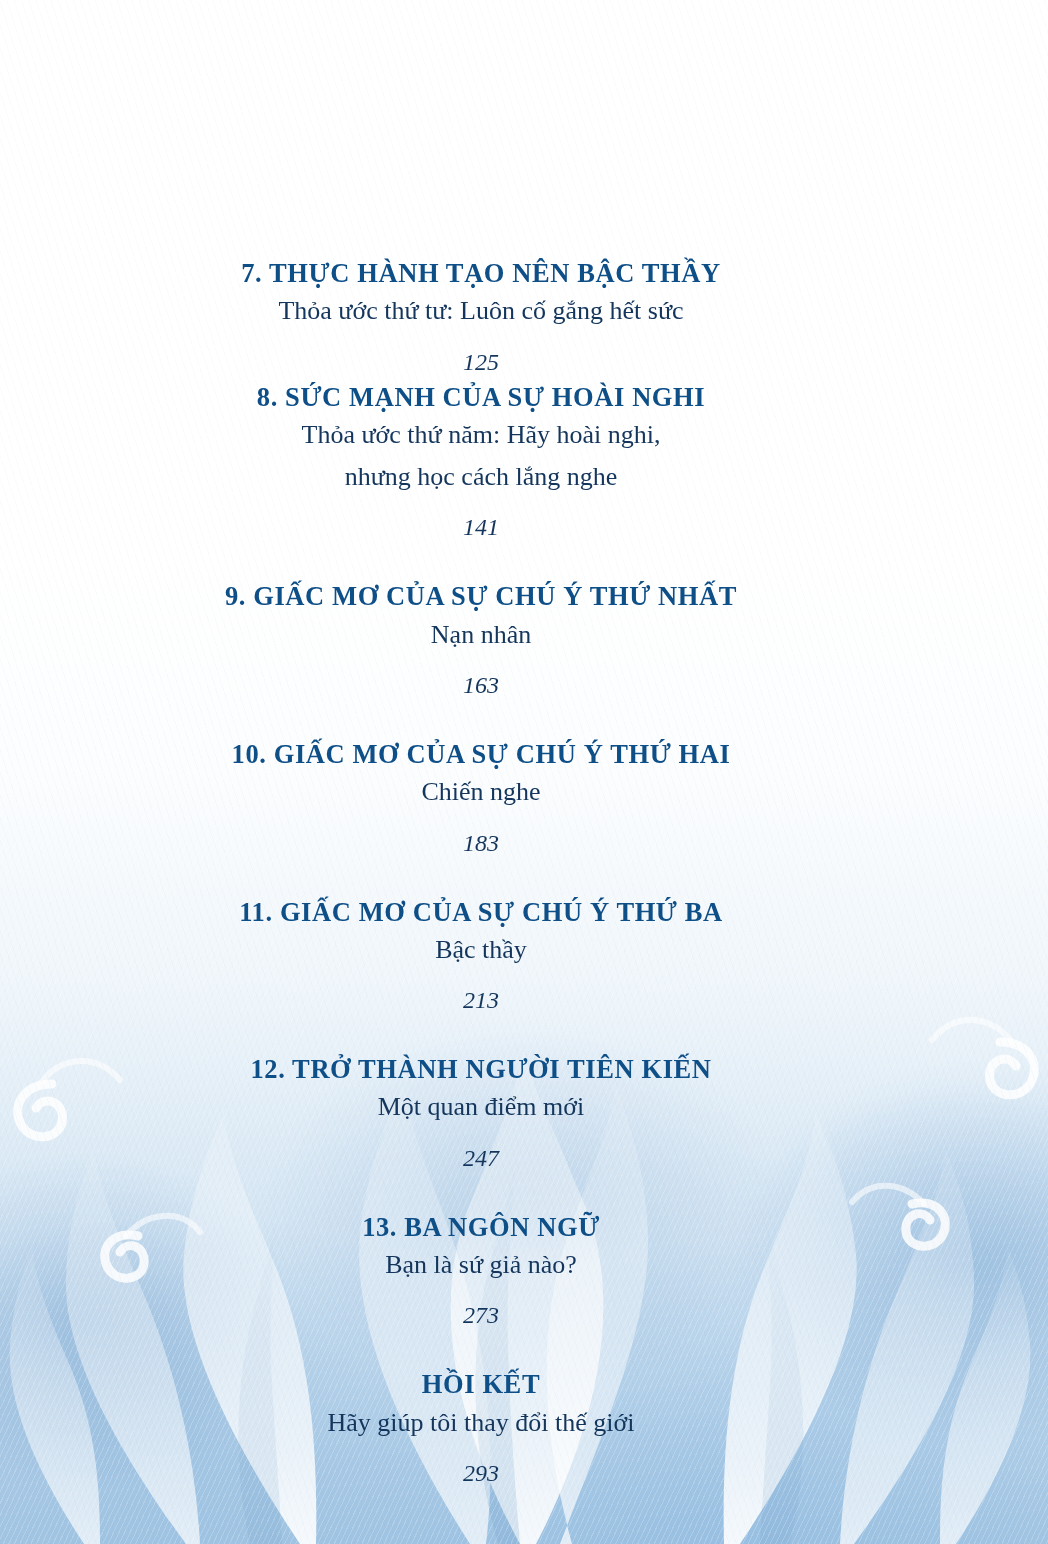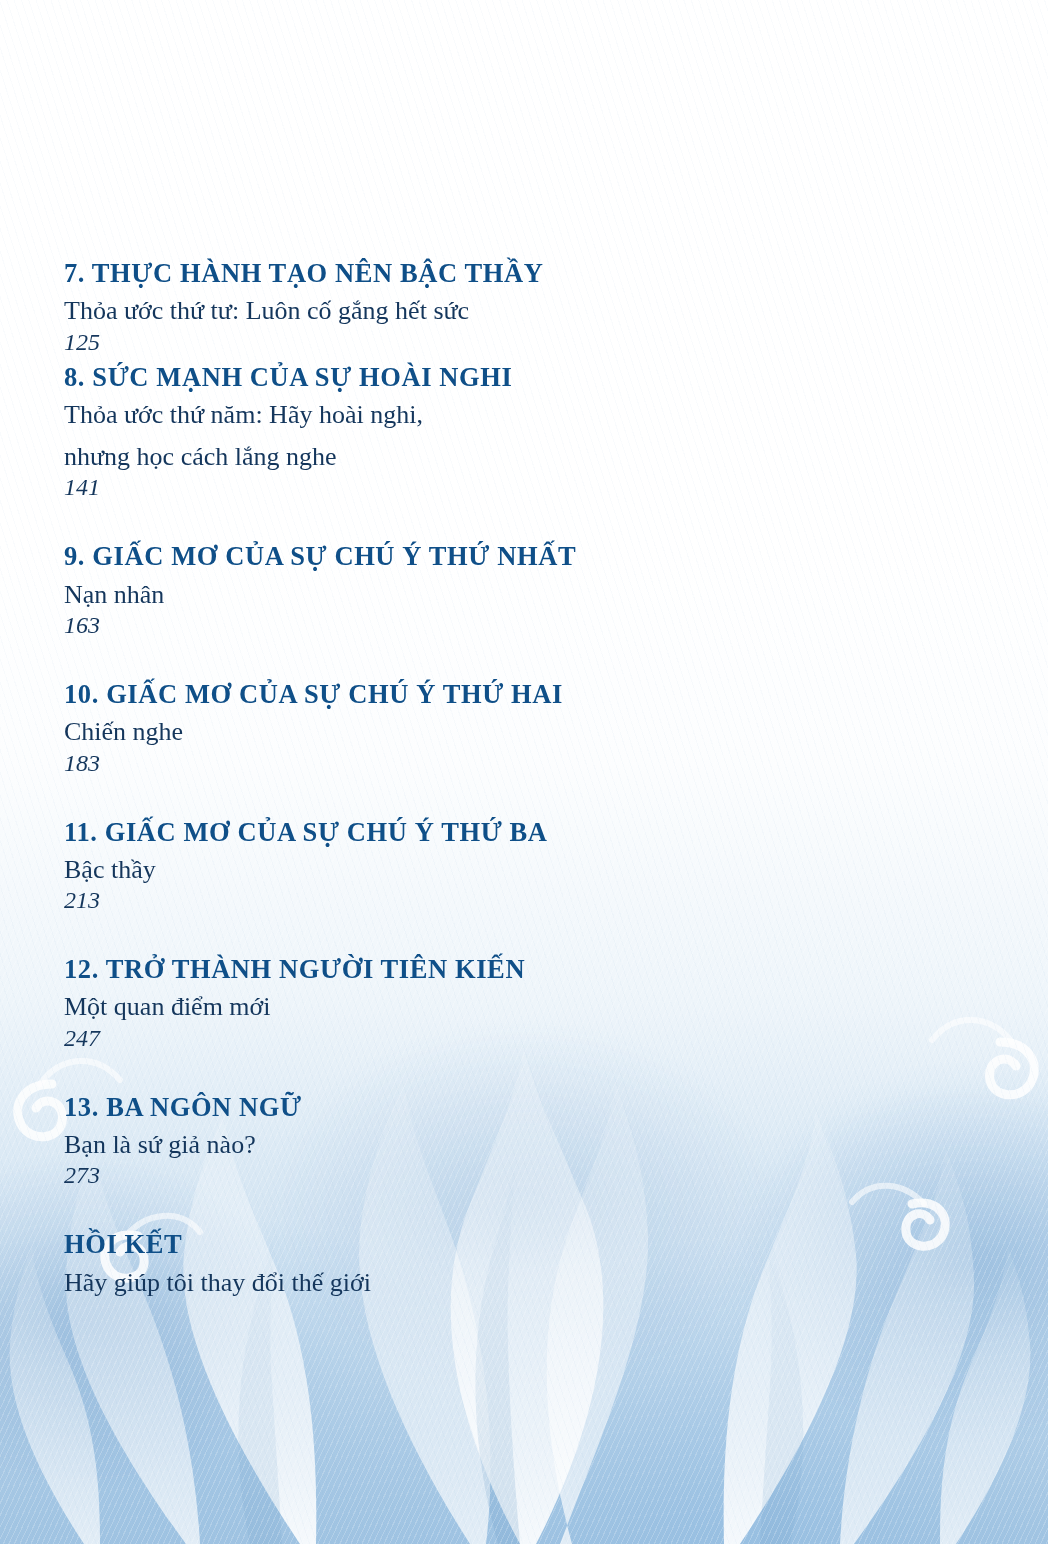--- a/index.html
+++ b/index.html
@@ -57,21 +57,21 @@
   }
   .petals { position: absolute; left: 0; bottom: 0; width: 1048px; height: 760px; }
 
   
   .page {
     position: relative;
     width: 1048px;
     height: 1452px;
     box-sizing: border-box;
     padding: 258px 150px 0 64px;
-    text-align: left;
+    text-align: center;
     color: #13548c;
   }
 
   .entry { margin: 0 0 0 0; }
 
   .entry-title {
     font-weight: bold;
     font-size: 26.5px;
     letter-spacing: .6px;
     line-height: 1.18;
@@ -80,21 +80,21 @@
   .entry-sub {
     font-size: 26px;
     line-height: 1.32;
     color: #14365c;
     margin-top: 5px;
   }
   .entry-page {
     font-style: italic;
     font-size: 24px;
     color: #14365c;
-    margin-top: 0;
+    margin-top: 20px;
   }
 
   .part-block {
     margin-top: 64px;
     margin-bottom: 58px;
   }
   .part-label {
     font-style: italic;
     font-size: 31px;
     letter-spacing: 5px;
@@ -216,16 +216,17 @@
 
     <div class="entry">
       <div class="entry-title">13. BA NGÔN NGỮ</div>
       <div class="entry-sub">Bạn là sứ giả nào?</div>
       <div class="entry-page">273</div>
     </div>
 
     <div class="entry">
       <div class="entry-title">HỒI KẾT</div>
       <div class="entry-sub">Hãy giúp tôi thay đổi thế giới</div>
+      <div class="entry-page">293</div>
     </div>
 
   </div>
 </div>
 
 </body></html>

